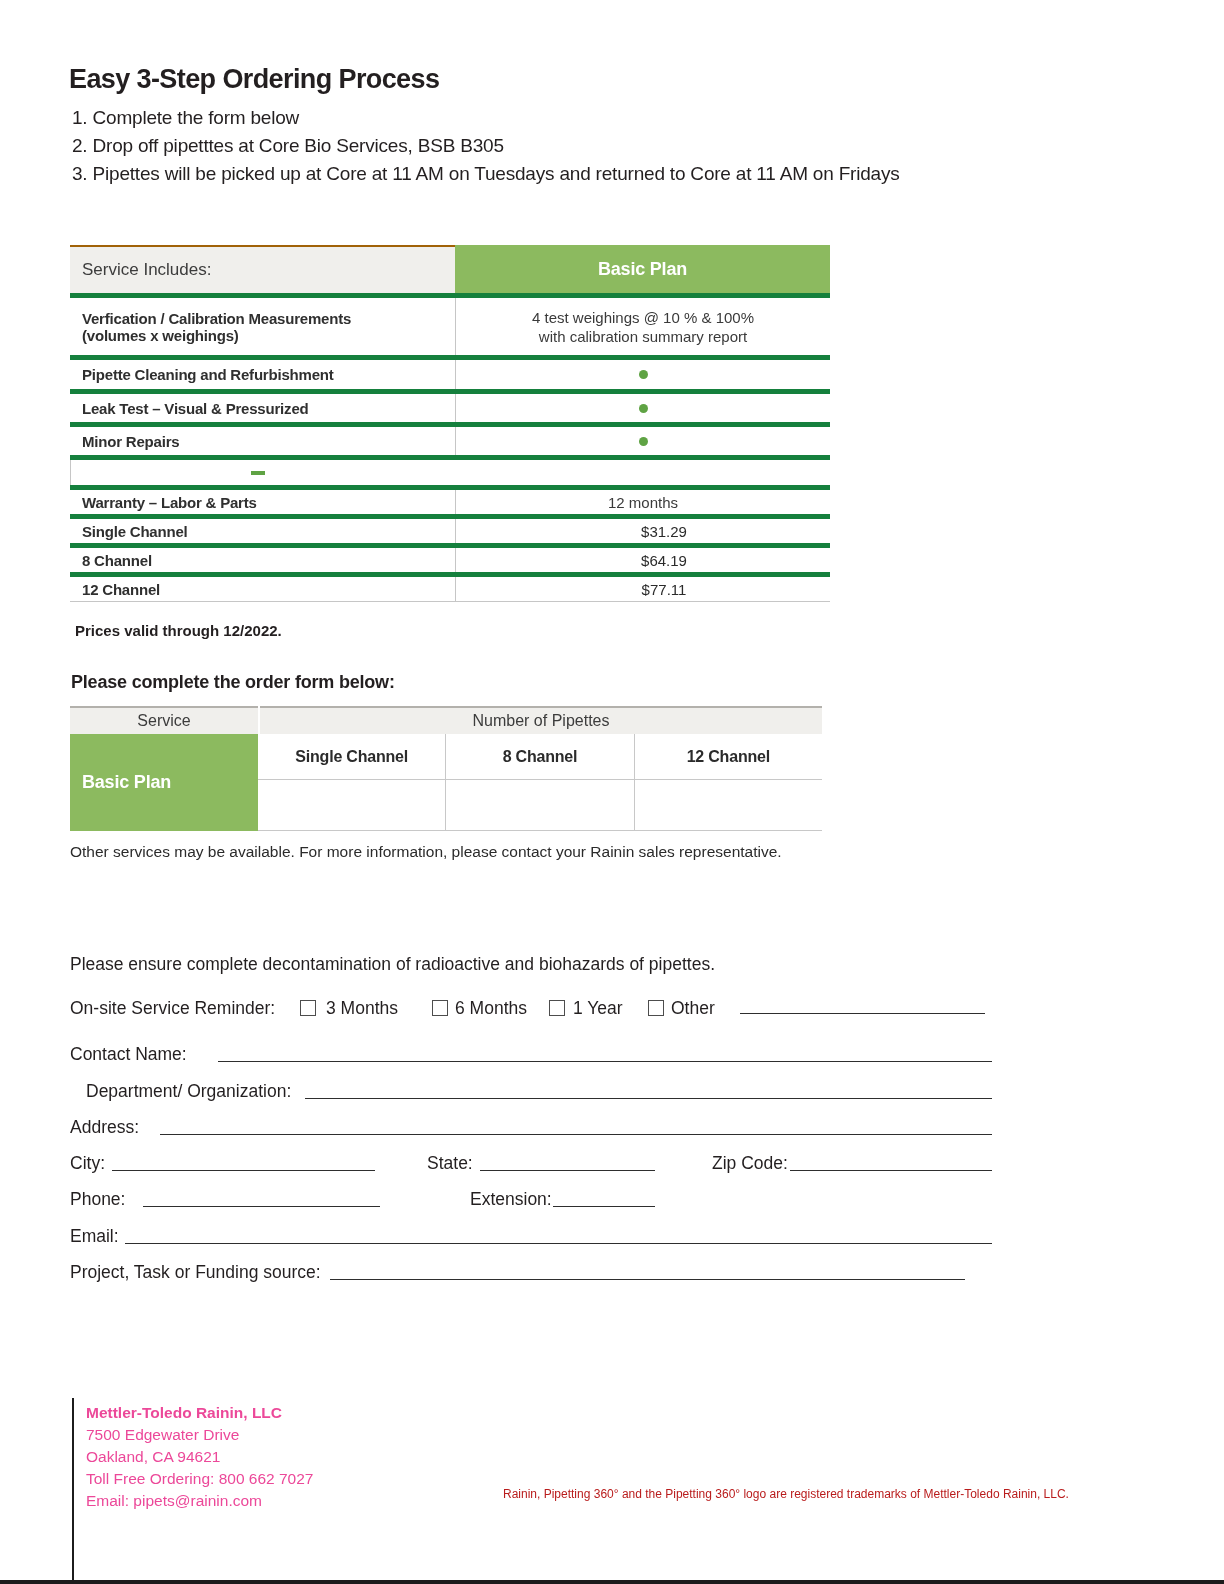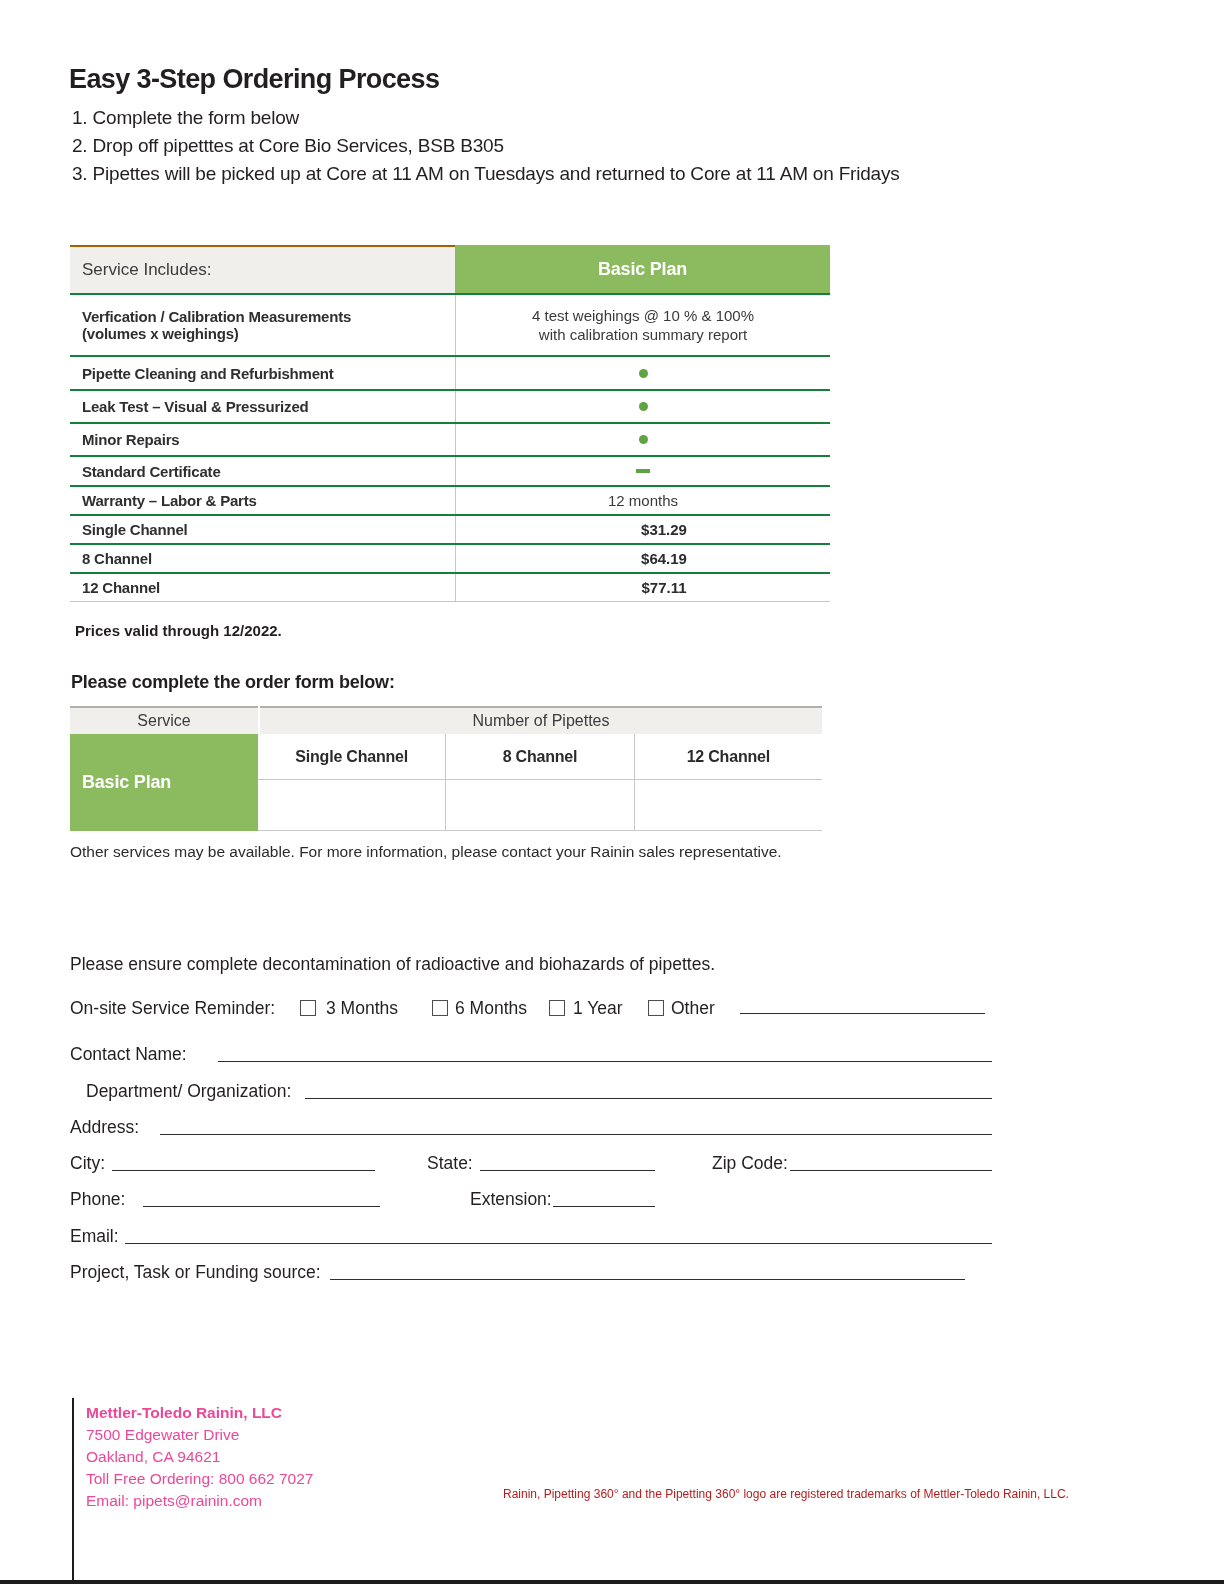--- a/index.html
+++ b/index.html
@@ -9,25 +9,25 @@
 
   
   .title { position:absolute; left:69px; top:64px; font-size:27px; font-weight:bold; letter-spacing:-0.6px; color:#231f20; }
   .steps { position:absolute; left:72px; top:104px; font-size:19px; line-height:28px; color:#231f20; letter-spacing:-0.2px; }
 
   
   .ptable { position:absolute; left:70px; top:245px; width:760px; border-bottom:1px solid #c6c6c6; }
   .phead { display:flex; height:48px; }
   .phead-corner { width:385px; background:#f0efec; border-top:2px solid #a16207; display:flex; align-items:center; padding-left:12px; font-size:17px; color:#3c3c3c; }
   .phead-plan { width:375px; background:#8cba5f; color:#fff; font-weight:bold; font-size:18px; display:flex; align-items:center; justify-content:center; letter-spacing:-0.2px; }
-  .prow { display:flex; border-top:2px solid #15803d; }
+  .prow { display:flex; border-top:5px solid #15803d; }
   .prow-label { width:385px; display:flex; flex-direction:column; justify-content:center; padding-left:12px; font-weight:bold; font-size:15px; letter-spacing:-0.2px; color:#2f2f2f; }
   .prow-value { width:375px; border-left:1px solid #c6c6c6; display:flex; flex-direction:column; align-items:center; justify-content:center; font-size:15px; color:#3a3a3a; text-align:center; line-height:19px; }
   .h62{height:62px} .h34{height:34px} .h33{height:33px} .h30{height:30px} .h29{height:29px}
-  .bold-val { font-weight:bold; color:#2b2b2b;padding-left:42px; }
+  .bold-val { font-weight:normal; color:#2b2b2b;padding-left:42px; }
   .dot { width:9px; height:9px; border-radius:50%; background:#5fa344; display:inline-block; }
   .dash { width:14px; height:4px; background:#5fa344; display:inline-block; }
 
   .prices-note { position:absolute; left:75px; top:622px; font-size:15px; font-weight:bold; color:#231f20; }
   .order-heading { position:absolute; left:71px; top:672px; font-size:18px; font-weight:bold; color:#231f20; letter-spacing:-0.2px; }
 
   
   .otable { position:absolute; left:70px; top:706px; width:752px; }
   .ohead { display:flex; height:28px; }
   .ohead-service { width:188px; background:#f0efec; border-top:2px solid #b3b1ac; display:flex; align-items:center; justify-content:center; font-size:16px; color:#3c3c3c; margin-right:2px; }
@@ -102,21 +102,20 @@
     </div>
 
     <div class="prow h33">
       <div class="prow-label">Minor Repairs</div>
       <div class="prow-value">
           <span class="dot"></span>
         </div>
     </div>
 
     <div class="prow h30">
-      <div class="prow-label">Standard Certificate</div>
       <div class="prow-value">
           <span class="dash"></span>
         </div>
     </div>
 
     <div class="prow h29">
       <div class="prow-label">Warranty – Labor &amp; Parts</div>
       <div class="prow-value">12 months</div>
     </div>
 

